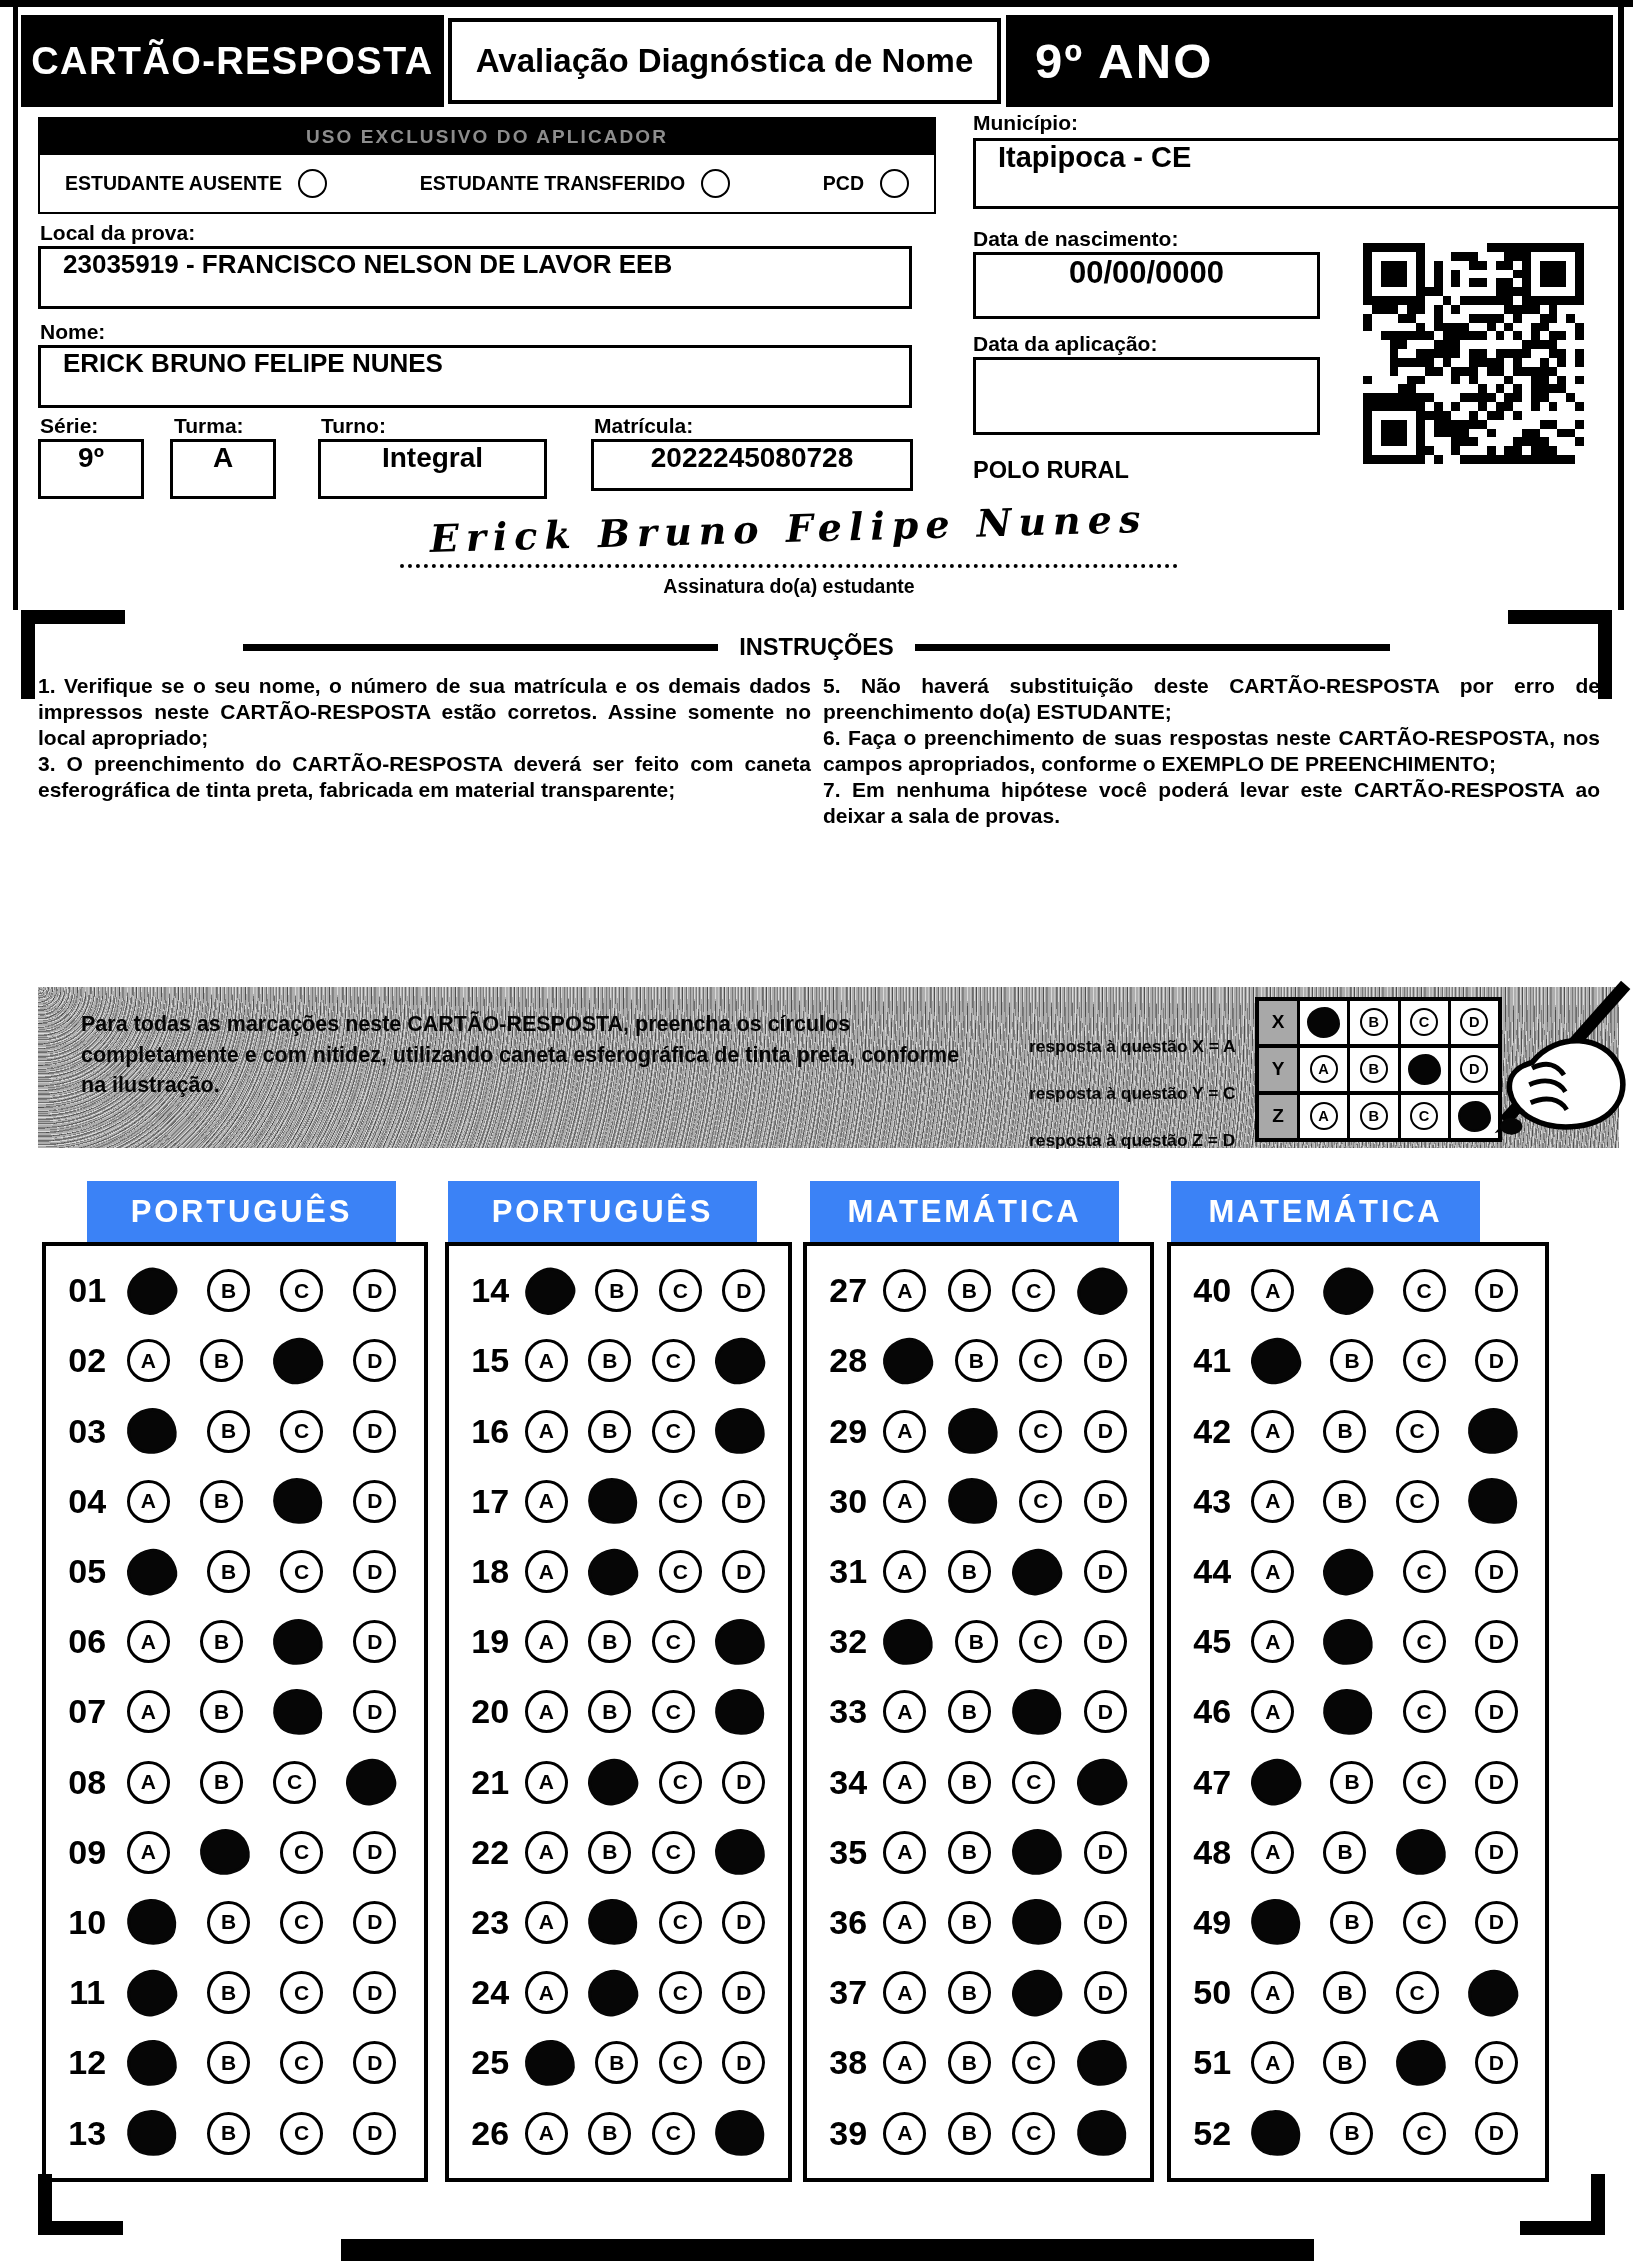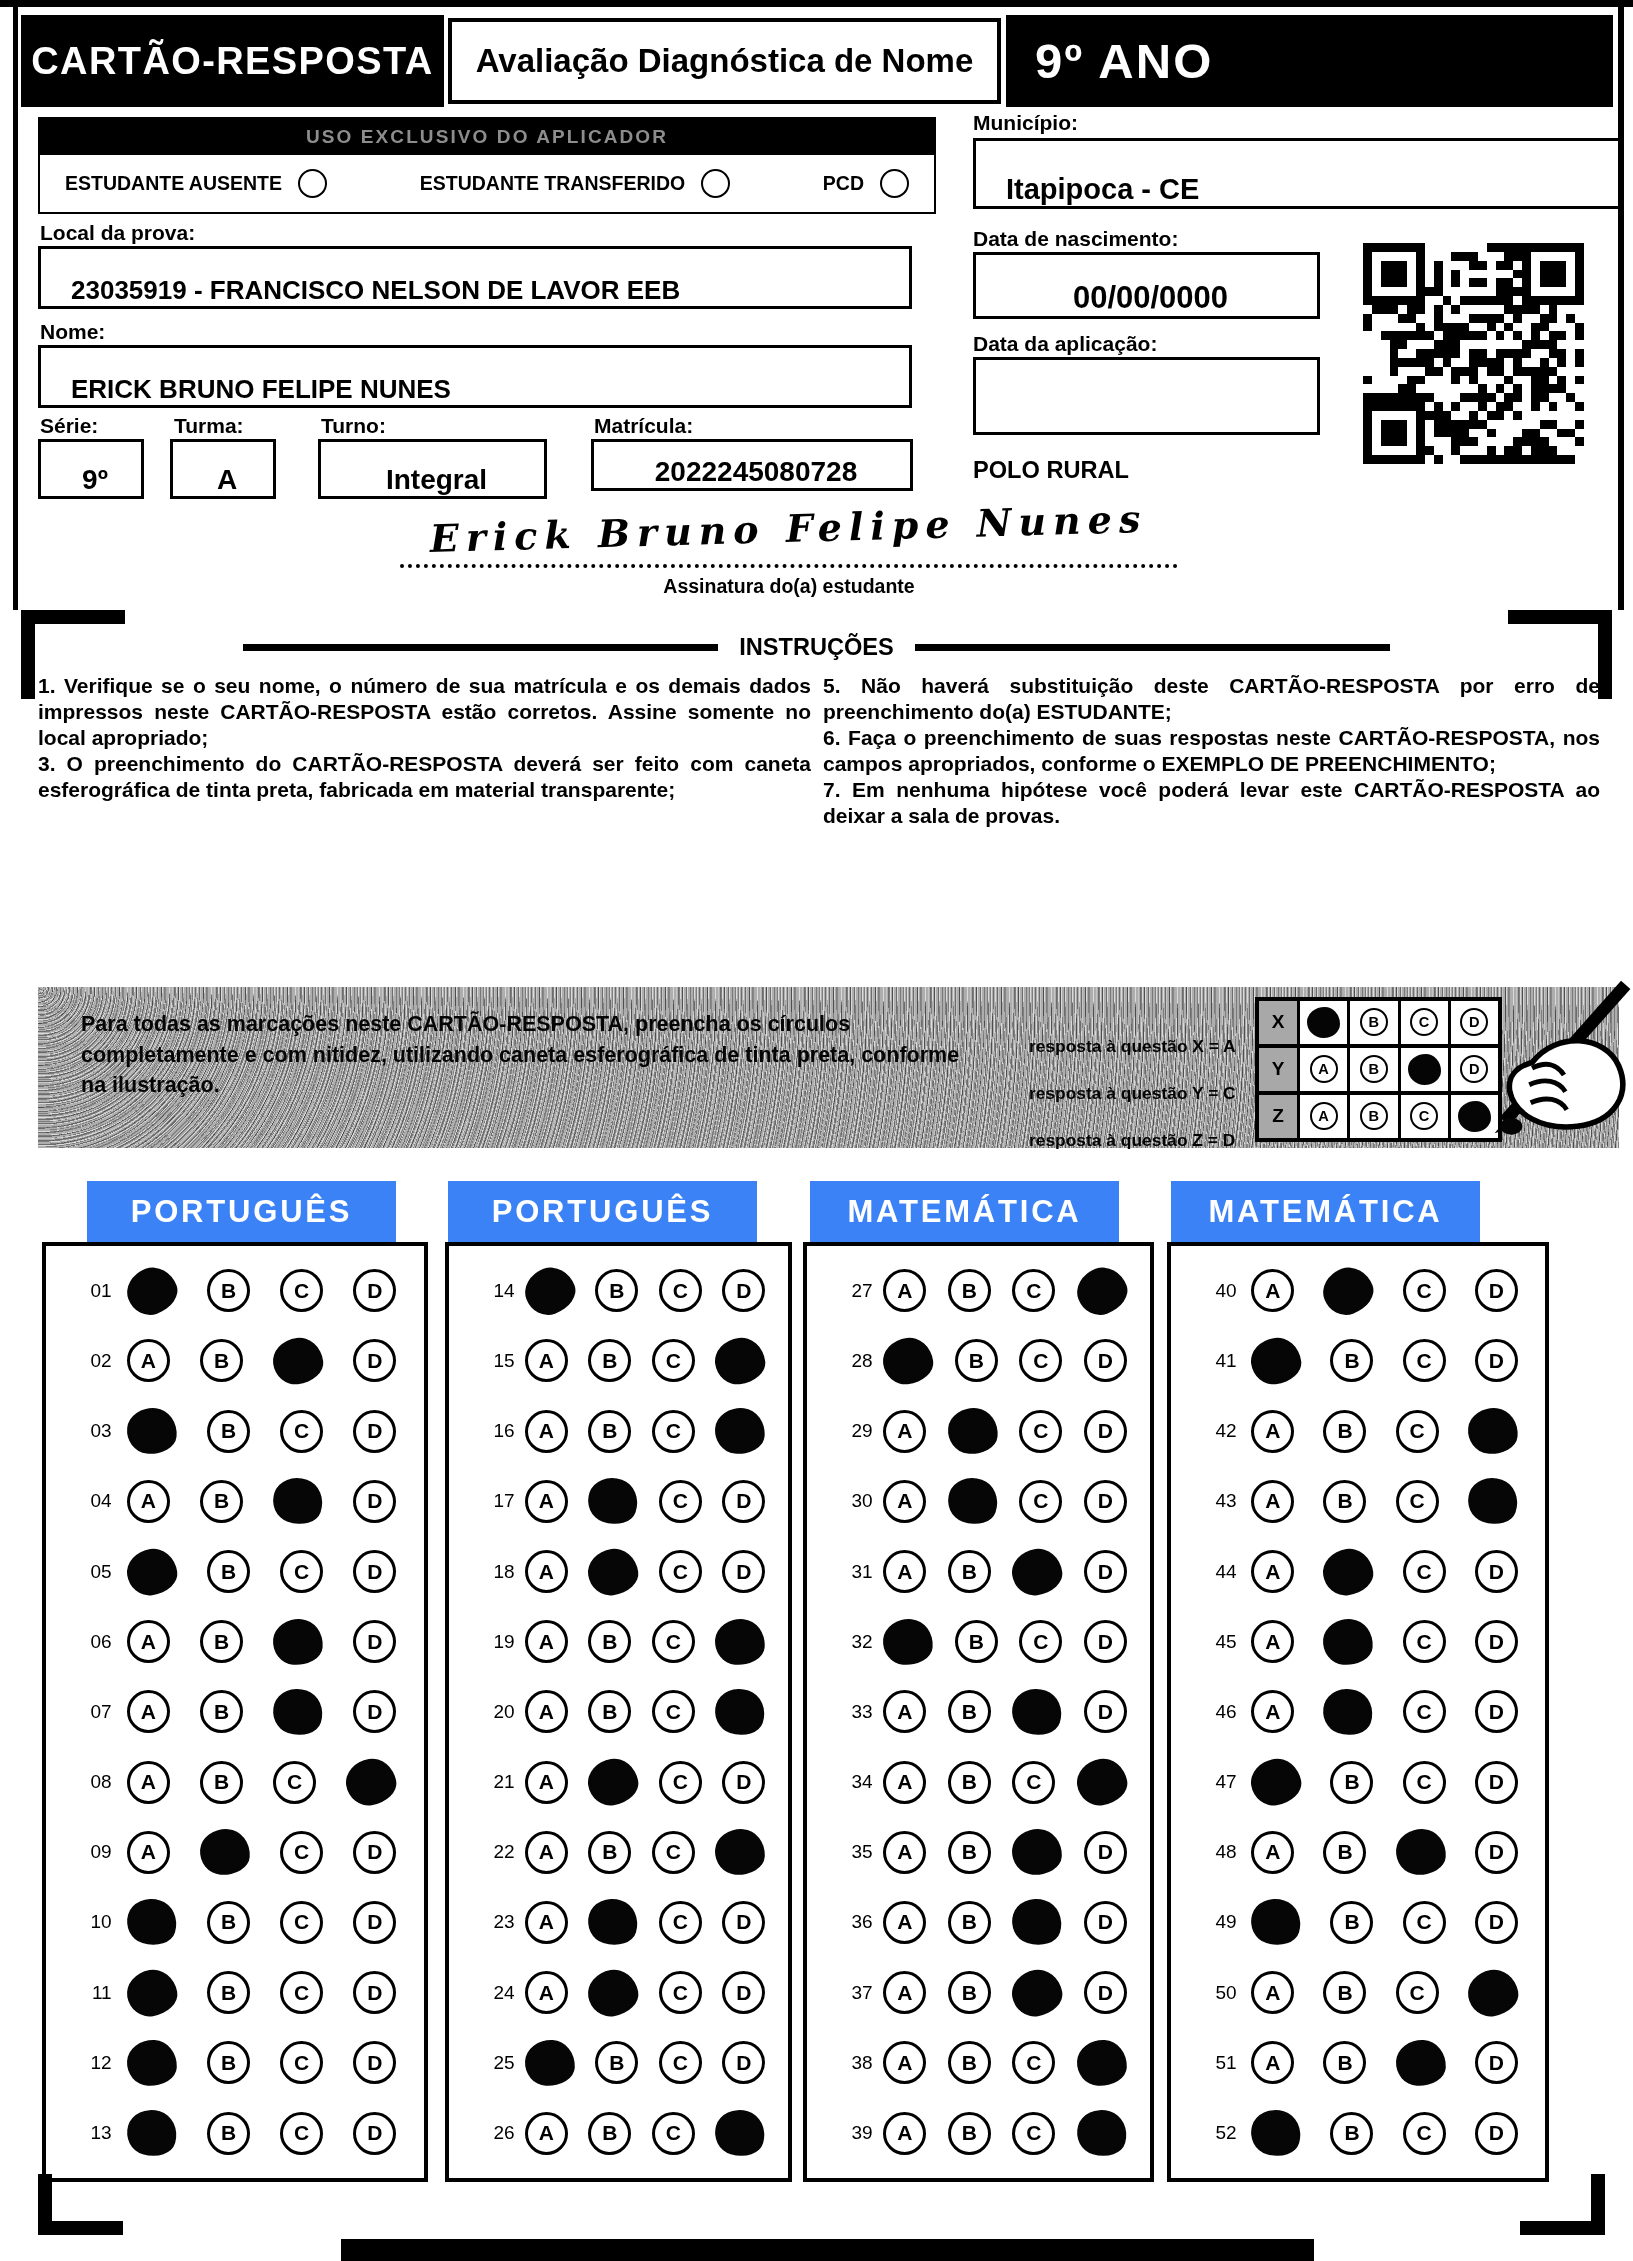--- a/index.html
+++ b/index.html
@@ -3,35 +3,35 @@
 <meta charset="utf-8">
 <style>
   html,body{margin:0;padding:0;background:#e8e8e8;}
   #page{position:relative;width:1633px;height:2261px;background:#fff;
         font-family:"Liberation Sans", sans-serif;color:#000;overflow:hidden;}
   .abs{position:absolute;box-sizing:border-box;}
   .bar{background:#000;}
   .black-box{background:#000;color:#fff;display:flex;align-items:center;justify-content:center;}
   .white-box{background:#fff;border:4.2px solid #000;display:flex;align-items:center;justify-content:center;}
   .lbl{font-weight:bold;font-size:21px;}
-  .fbox{border:3.5px solid #000;display:flex;align-items:flex-end;background:#fff;padding-left:8px;}
+  .fbox{border:3.5px solid #000;display:flex;align-items:flex-start;background:#fff;}
   .fval{font-weight:bold;font-size:26px;padding-left:22px;white-space:nowrap;}
   .fval-center{font-weight:bold;font-size:28px;width:100%;text-align:center;}
   .circ{width:25px;height:25px;border:2.1px solid #000;border-radius:50%;display:inline-block;background:#fff;}
   .chk-item{display:flex;align-items:center;gap:16px;font-weight:bold;font-size:19.5px;}
   .instr-p{font-weight:bold;font-size:21px;line-height:1.24;text-align:justify;margin:0;}
   .rule{height:6.3px;background:#000;flex:1;}
   .bracket{position:absolute;box-sizing:border-box;}
   
   .col-header{background:#3b82f6;color:#fff;font-weight:bold;font-size:31px;letter-spacing:2.8px;
               display:flex;align-items:center;justify-content:center;}
   .col-box{border:4.2px solid #000;background:#fff;display:flex;flex-direction:column;
            justify-content:space-around;padding:9.7px 12.5px 9.7px 16.7px;}
   .q-row{display:flex;align-items:center;}
-  .q-num{width:49px;font-weight:normal;font-size:19px;text-align:right;flex:0 0 auto;}
+  .q-num{width:49px;font-weight:bold;font-size:34px;text-align:center;flex:0 0 auto;}
   .bubbles{display:flex;flex:1;justify-content:space-around;align-items:center;}
   .bubble{width:43px;height:43px;border:3.5px solid #000;border-radius:50%;box-sizing:border-box;
           display:flex;align-items:center;justify-content:center;font-weight:bold;font-size:21px;background:#fff;}
   .bubble.filled{background:#060606;border-color:#060606;width:50px;height:46px;
                  border-radius:53% 47% 56% 44% / 49% 57% 43% 51%;color:transparent;}
   
   .noise{background-color:#aeaeae;
     background-image:
       repeating-radial-gradient(circle at 1.4px 2.1px, rgba(0,0,0,.38) 0 0.9px, transparent 0.9px 4.2px),
       repeating-radial-gradient(circle at 4.9px 0.7px, rgba(255,255,255,.55) 0 0.7px, transparent 0.7px 3.5px),

